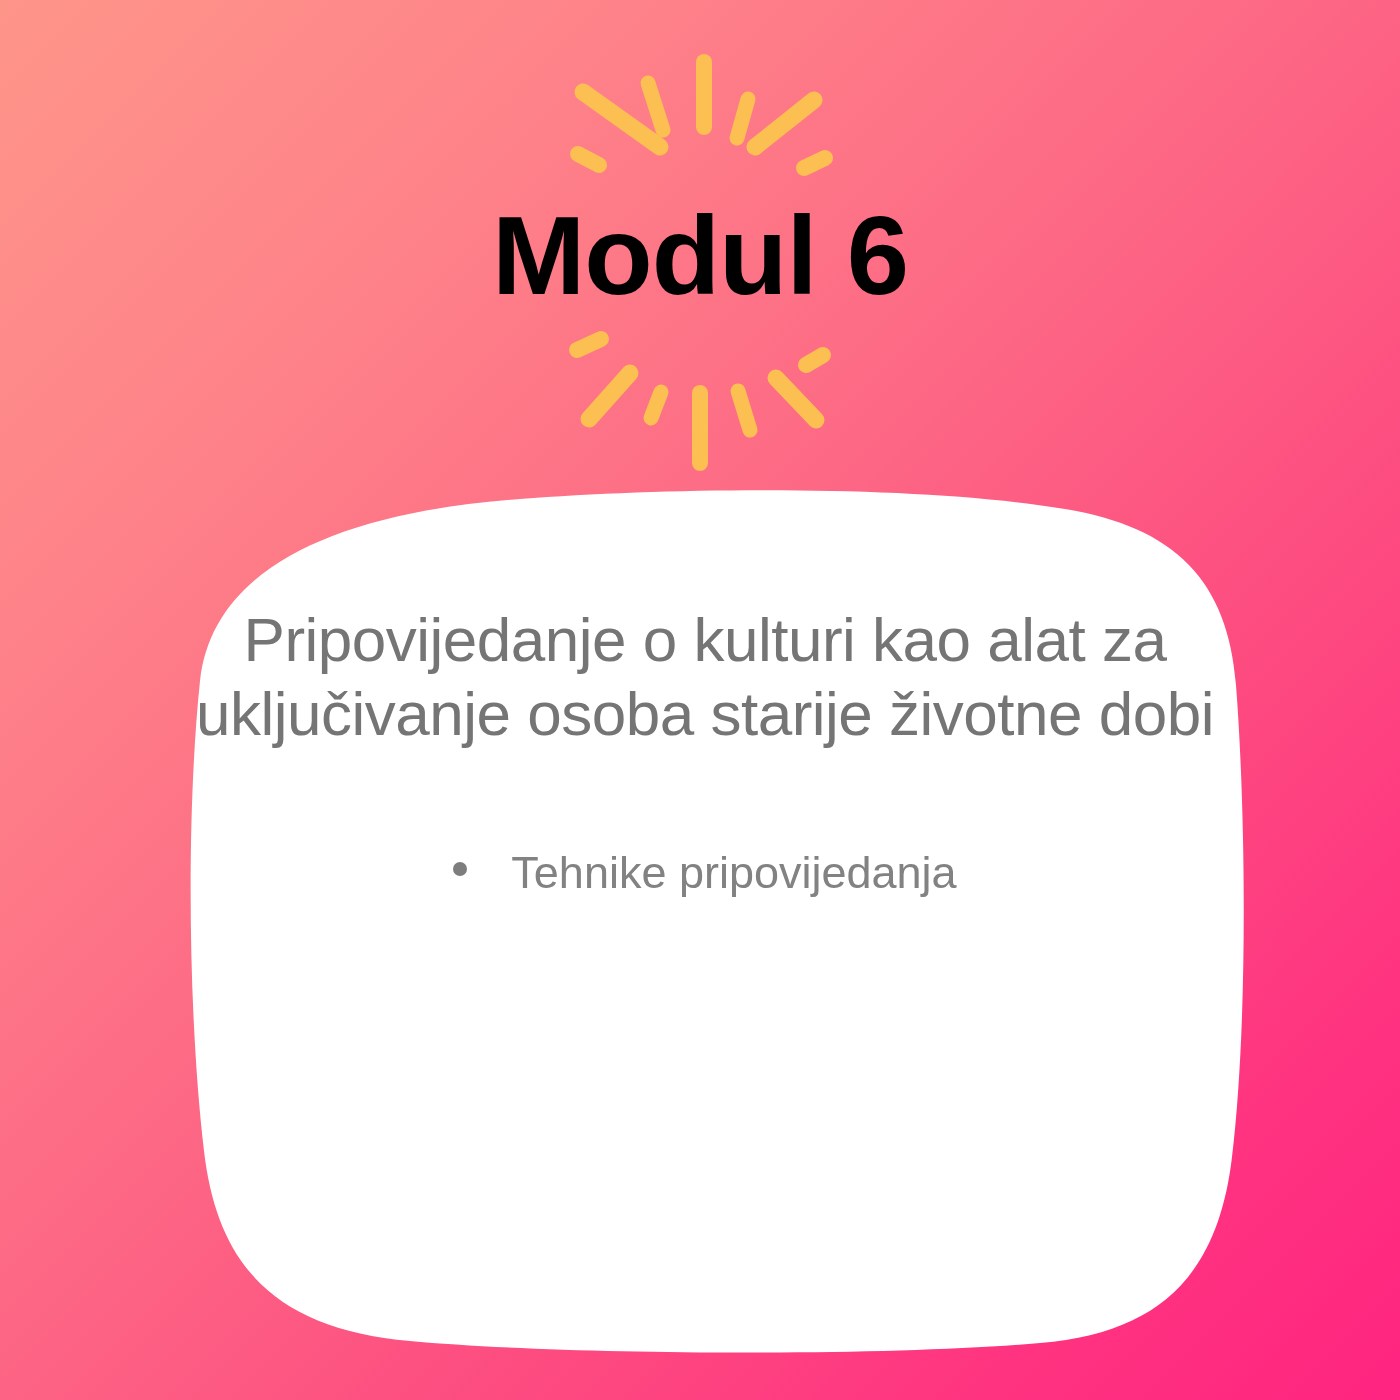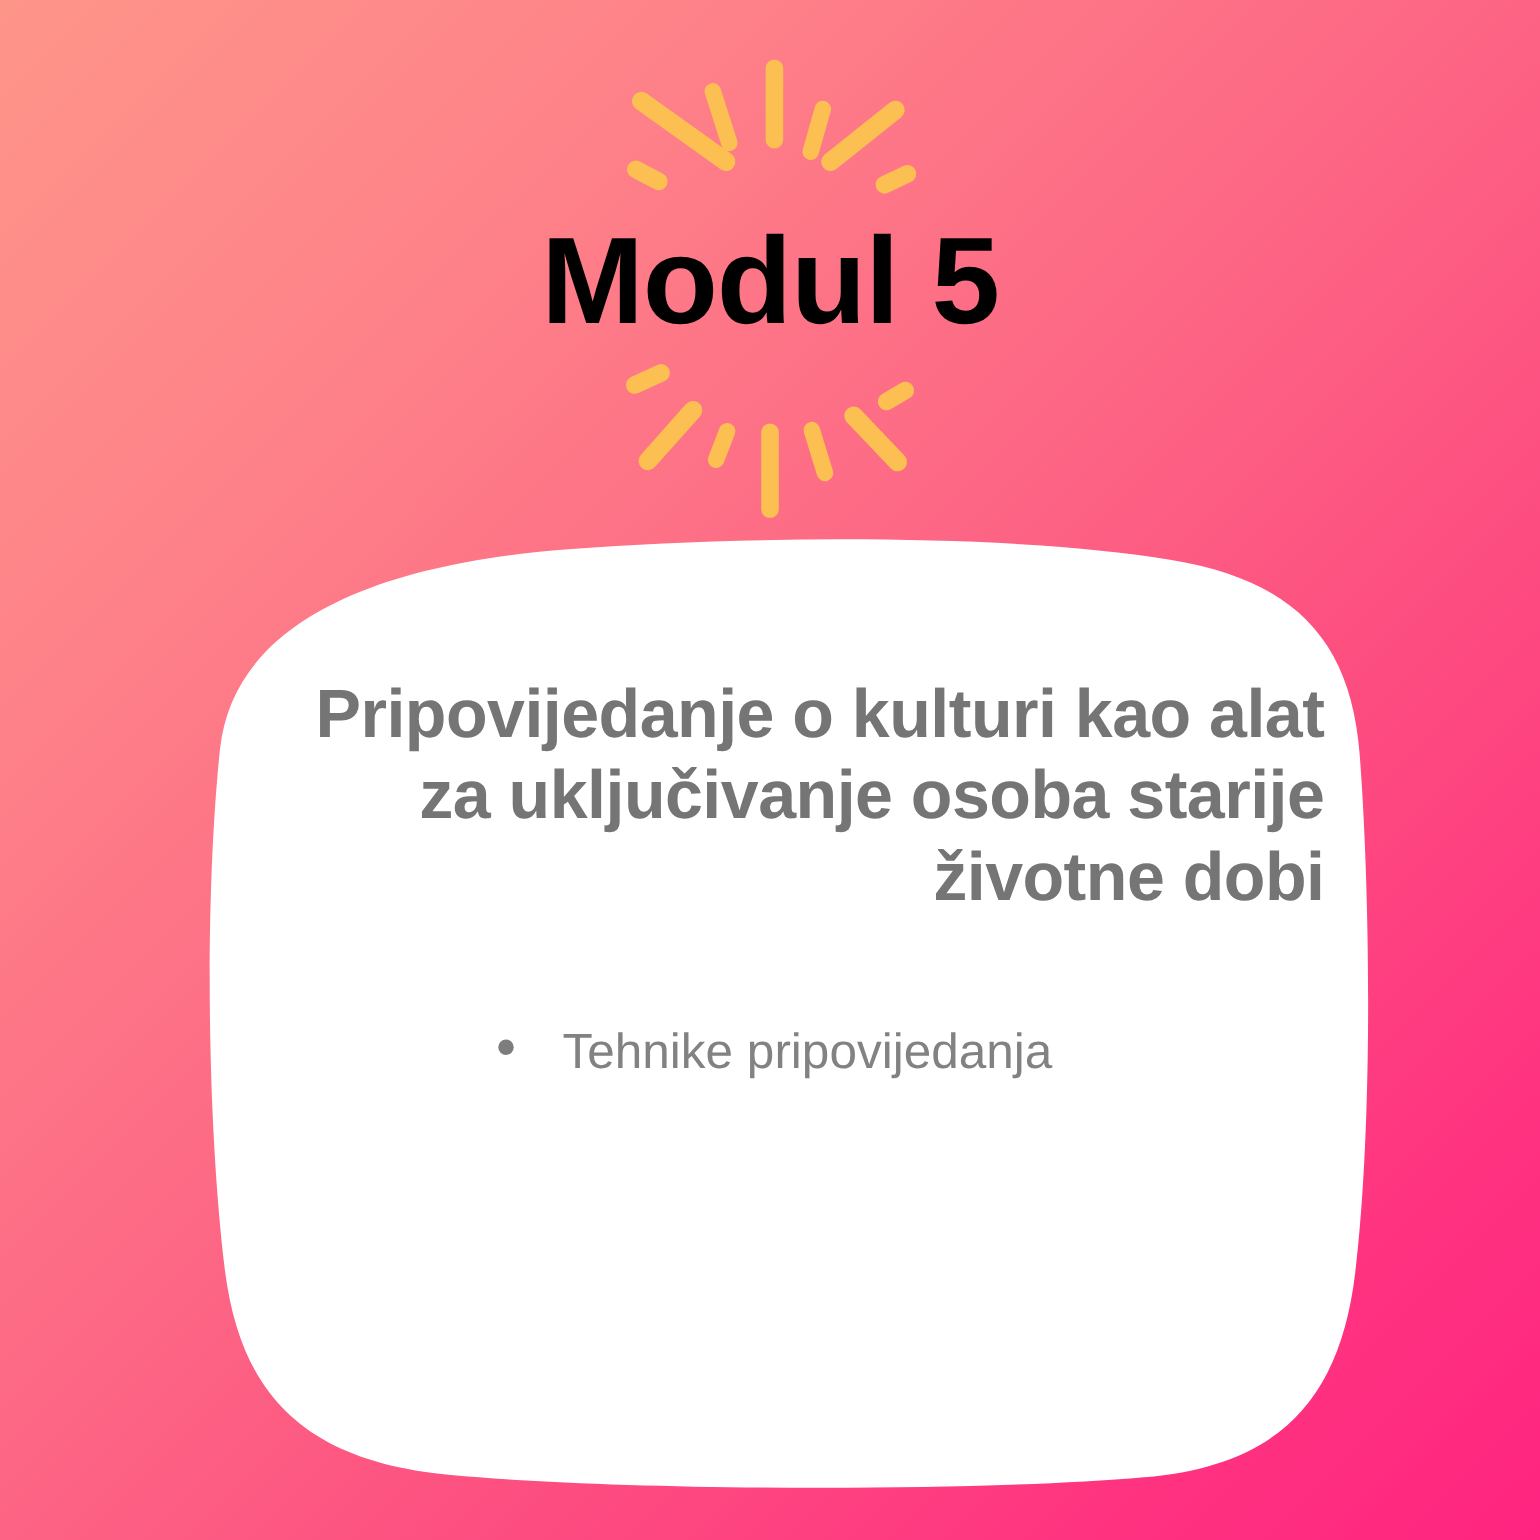--- a/index.html
+++ b/index.html
@@ -70,25 +70,25 @@
     position: absolute;
     left: 0;
     top: 0;
     width: 1090px;
     height: 870px;
     box-sizing: border-box;
     padding: 118px 20px 0 20px;
   }
 
   .card-heading {
-    margin: 10px;
-    text-align: right;
+    margin: 0;
+    text-align: center;
     font-size: 62px;
     line-height: 1.19;
-    font-weight: bold;
+    font-weight: normal;
     color: #757575;
     letter-spacing: -0.5px;
     padding: 0 16px;
   }
 
   .bullets {
     list-style: none;
     margin: 88px 0 0 0;
     padding: 0;
     display: flex;
@@ -140,21 +140,21 @@
       <line x1="704" y1="62" x2="704" y2="127" stroke-width="16"></line>
 
       <line x1="748" y1="99" x2="737" y2="138" stroke-width="15"></line>
 
       <line x1="814" y1="100" x2="755" y2="147" stroke-width="17"></line>
 
       <line x1="825" y1="158" x2="804" y2="168" stroke-width="16"></line>
     </g>
   </svg>
 
-  <div class="title">Modul 5</div>
+  <div class="title">Modul 6</div>
 
   <svg class="burst" viewBox="0 0 1400 1400" aria-hidden="true">
     <g stroke="#FBBF52" stroke-linecap="round" fill="none">
 
       <line x1="577" y1="350" x2="601" y2="339" stroke-width="16"></line>
 
       <line x1="589" y1="419" x2="630" y2="373" stroke-width="17"></line>
 
       <line x1="651" y1="418" x2="661" y2="392" stroke-width="15"></line>
 

